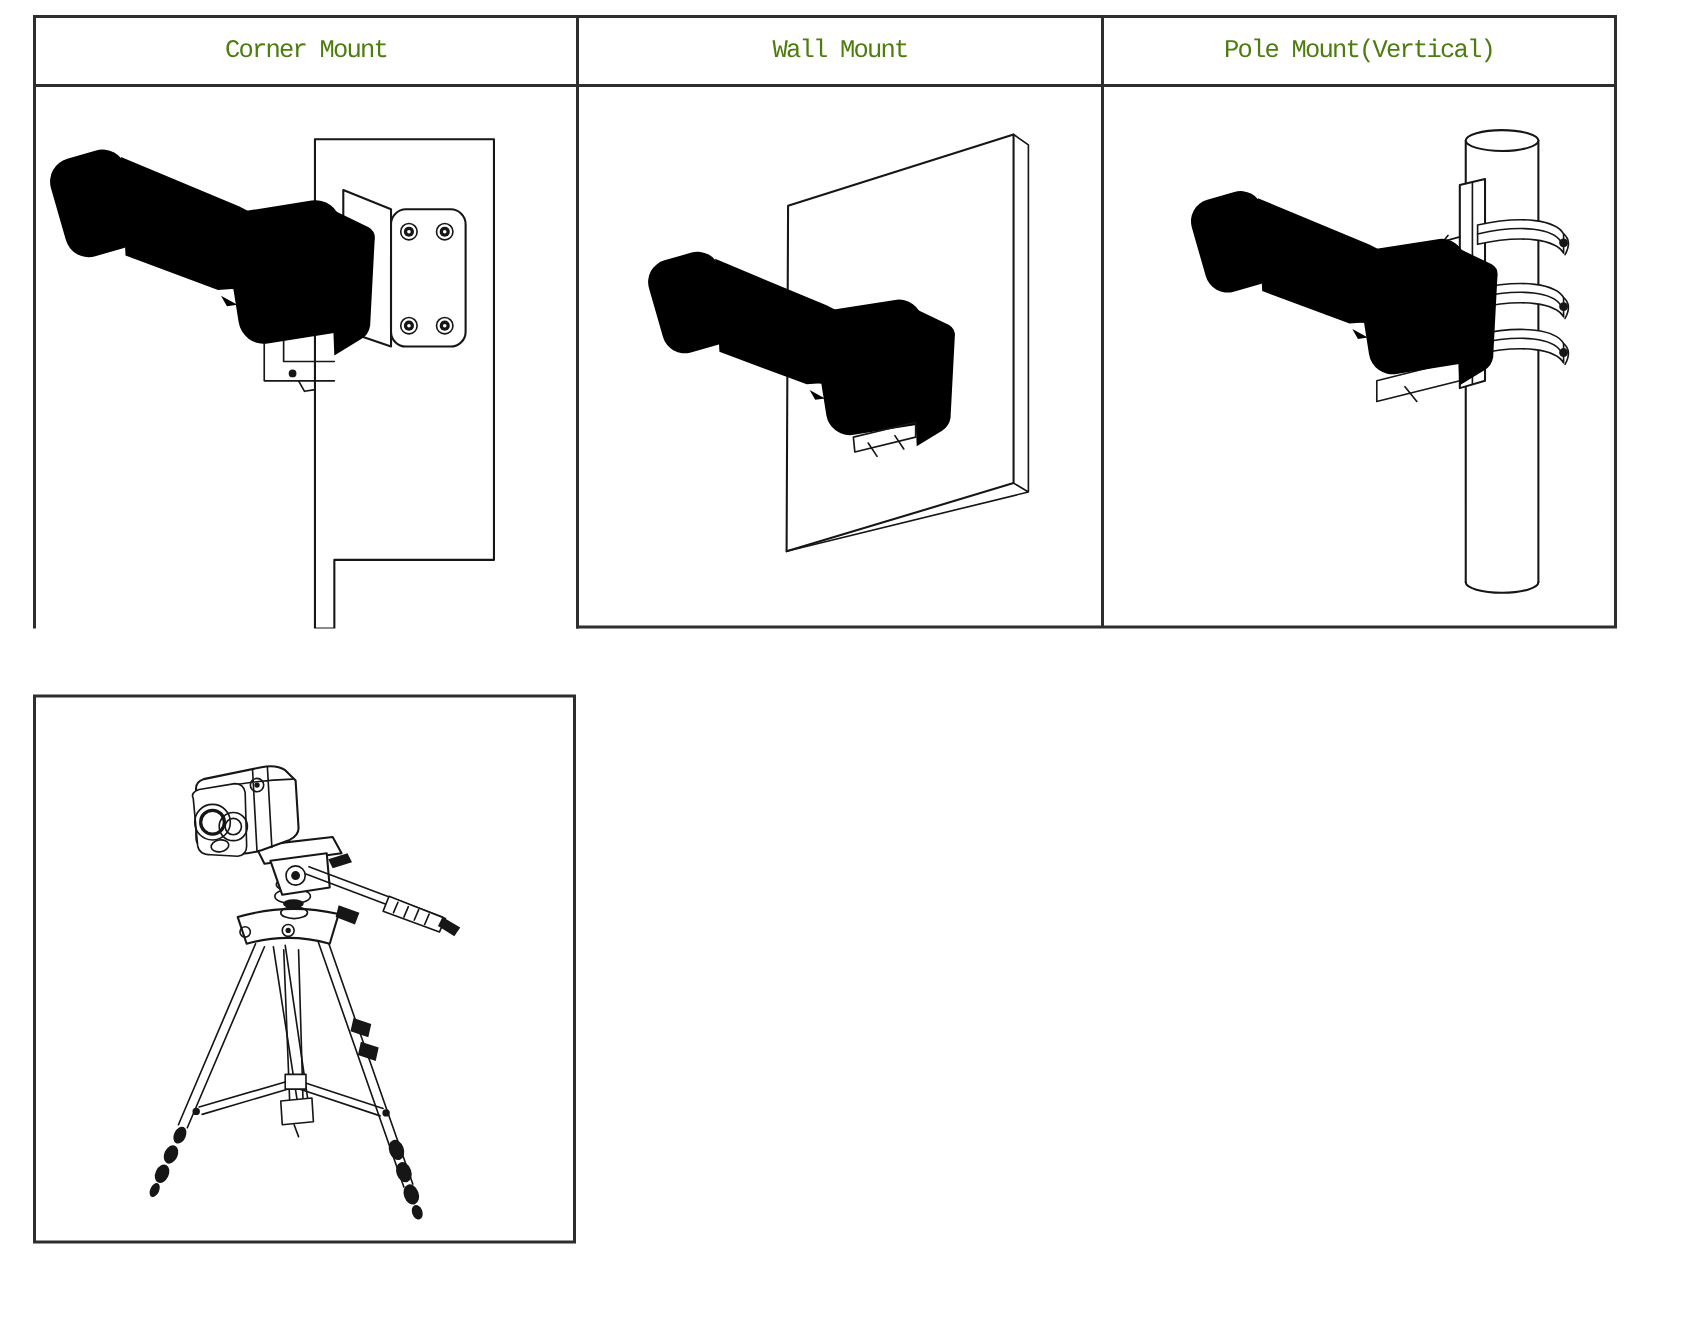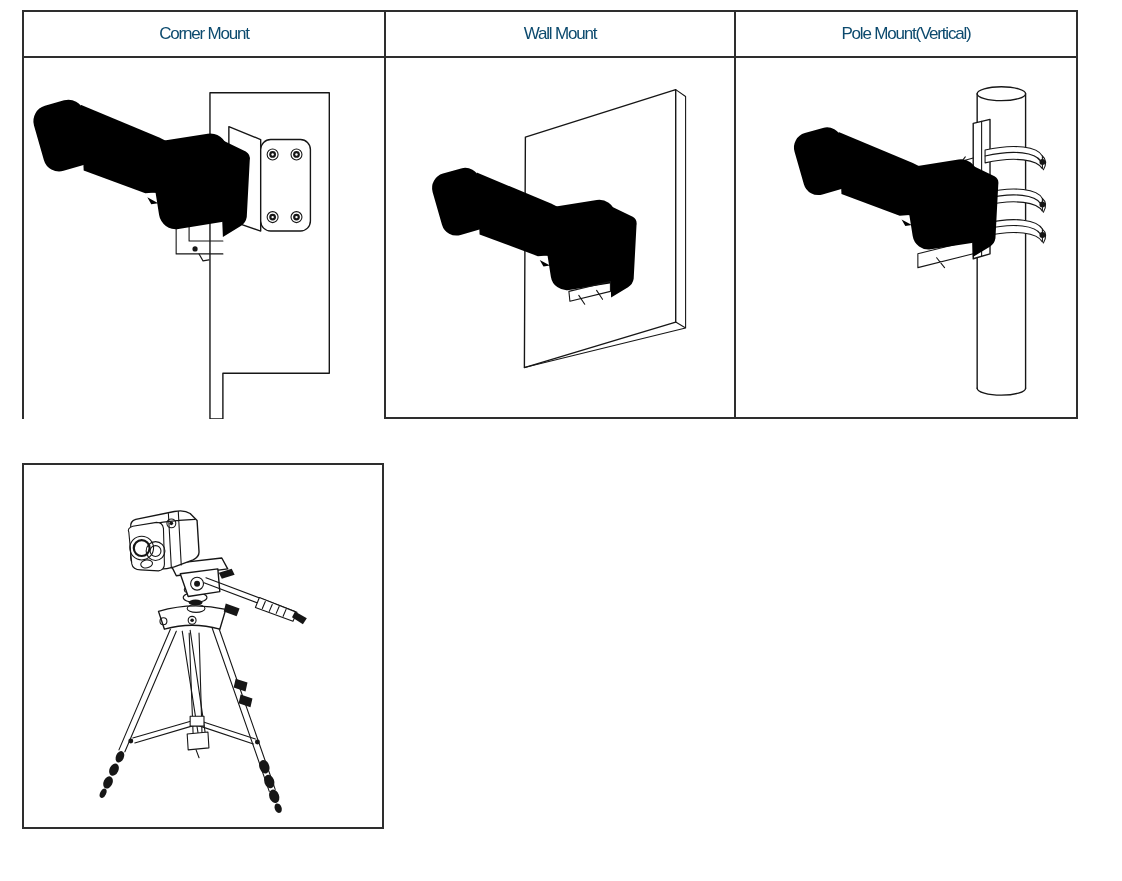--- a/index.html
+++ b/index.html
@@ -1,17 +1,17 @@
 <!DOCTYPE html>
 <html><head>
 <meta charset="utf-8">
 <style>
   html,body{margin:0;padding:0;background:#ffffff;}
   #page{position:relative;width:1122px;height:881px;background:#fff;
-        font-family:Liberation Sans, sans-serif;color:#0c4a6e;overflow:hidden;}
+        font-family:Liberation Mono, monospace;color:#4d7c0f;overflow:hidden;}
   .cell{position:absolute;box-sizing:border-box;border-left:2px solid #2e2e2e;border-top:2px solid #2e2e2e;background:#fff;}
   .cell.rt{border-right:2px solid #2e2e2e;}
   .cell.bt{border-bottom:2px solid #2e2e2e;}
   .hdr{display:flex;align-items:center;justify-content:center;
        font-size:17px;letter-spacing:-1.2px;white-space:pre;}
   .fig{position:absolute;inset:0;width:100%;height:100%;}
   .fig path,.fig rect,.fig circle,.fig ellipse,.fig line{
        fill:none;stroke:#161616;stroke-width:1.4;stroke-linecap:round;stroke-linejoin:round;}
   .fig .wf{fill:#ffffff;}
   .fig .dk{fill:#161616;stroke:none;}

